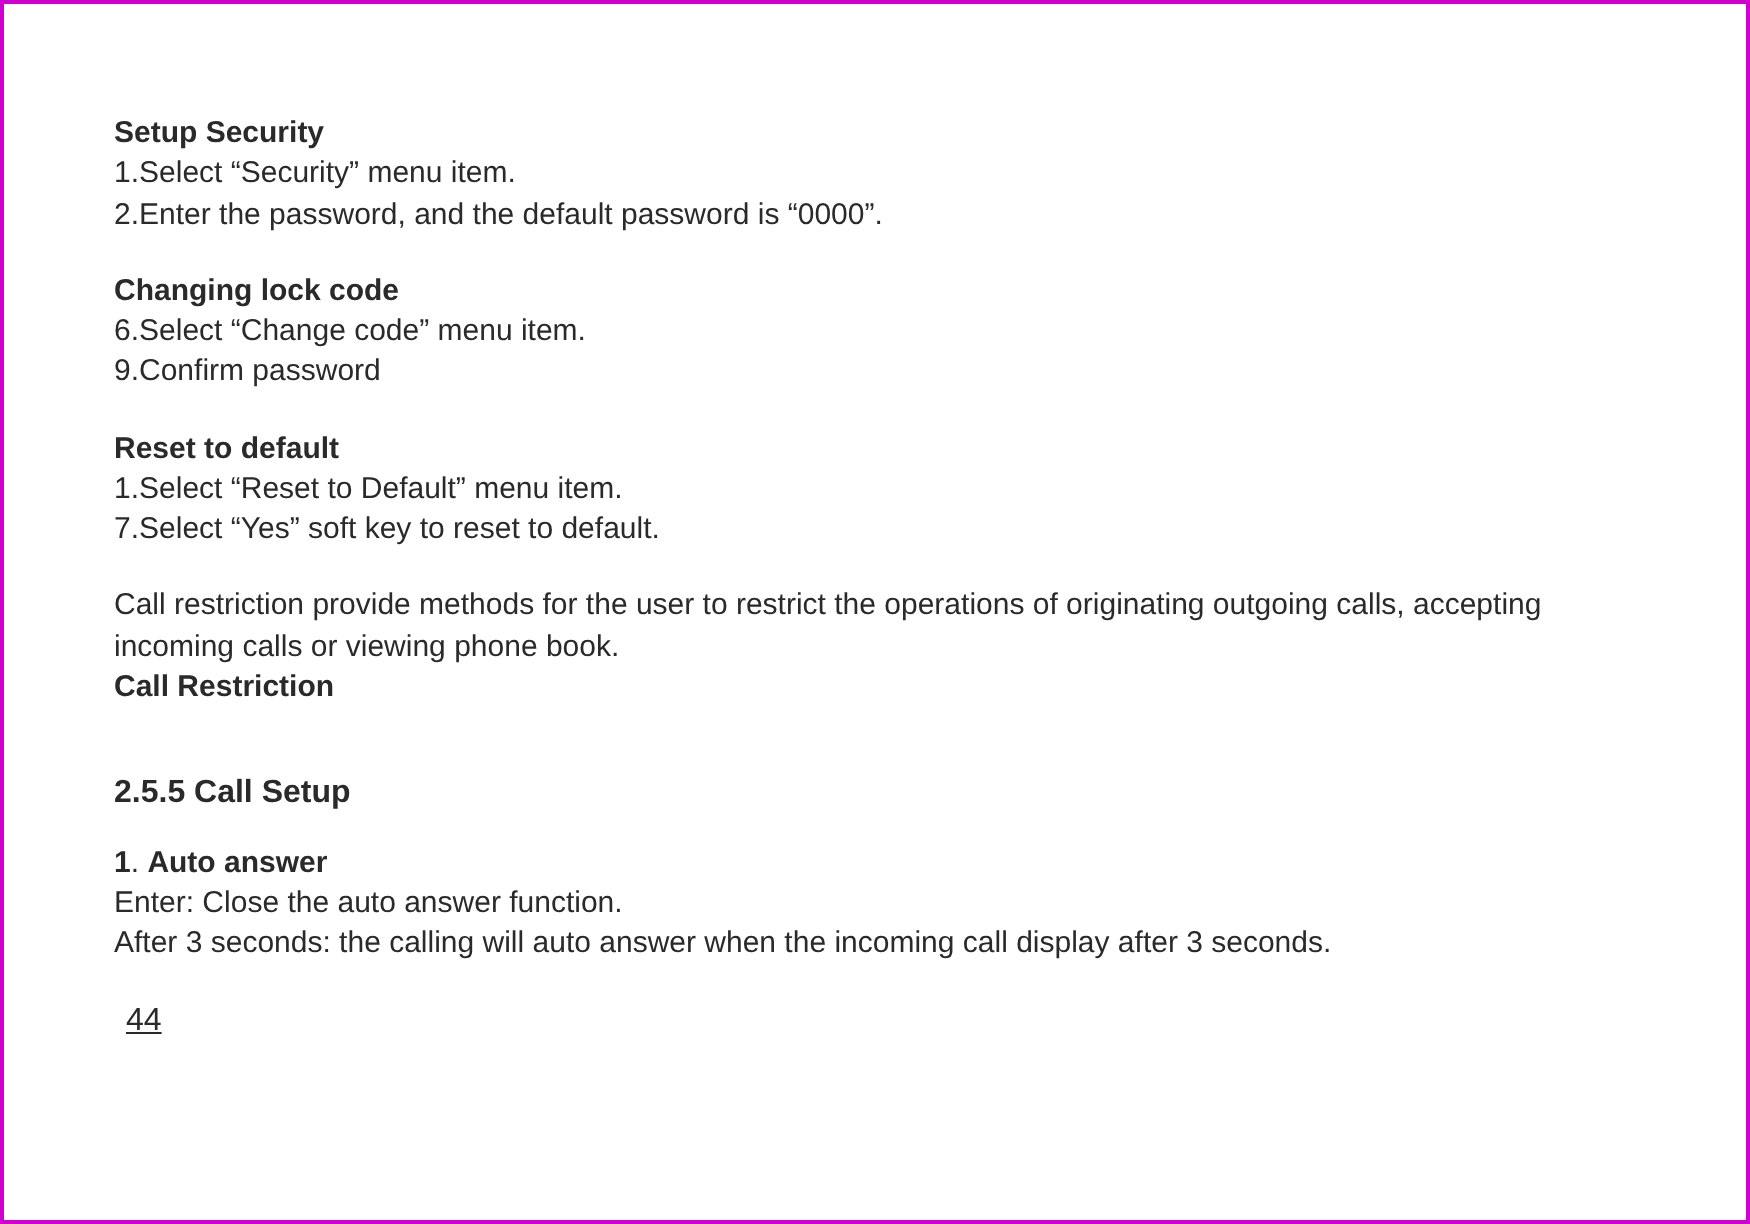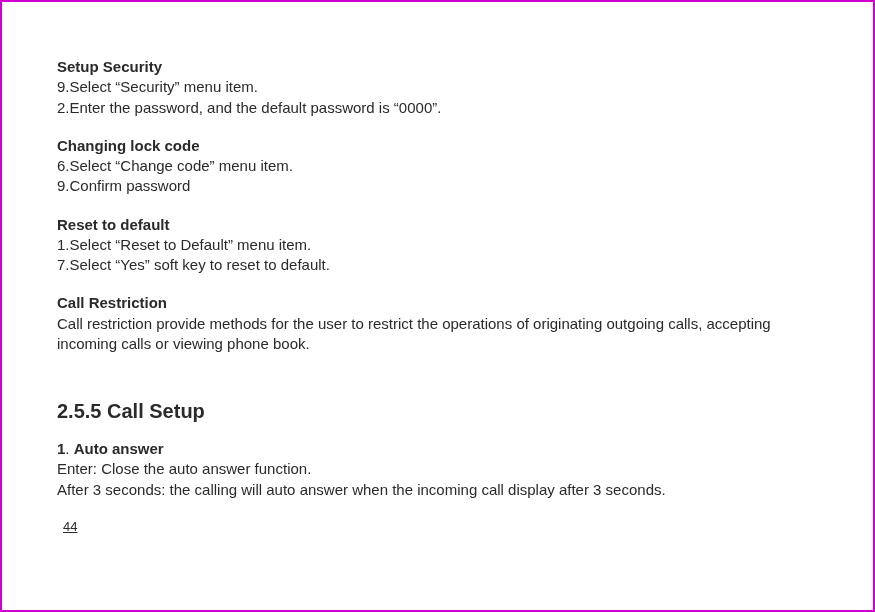--- a/index.html
+++ b/index.html
@@ -11,59 +11,59 @@
       font-family: Arial, Helvetica, sans-serif;
       font-size: 15px;
       color: #2a2a2a;
       line-height: 1.35;
     }
     .heading {
       font-weight: bold;
     }
     .section-title {
       font-weight: bold;
-      font-size: 20px;
-      margin-top: 44px;
+      font-size: 16px;
+      margin-top: 32px;
       margin-bottom: 14px;
     }
     .block { margin-bottom: 18px; }
     .line { display: block; }
     .numprefix { font-weight: bold; }
     .autoans .numprefix { font-weight: bold; }
     .page-num {
-      font-size: 13px;
+      font-size: 16px;
       margin-top: 14px;
       margin-left: 6px;
       text-decoration: underline;
     }
   </style>
 </head>
 <body>
 
 <div class="block">
   <span class="line heading">Setup Security</span>
-  <span class="line">9.Select “Security” menu item.</span>
+  <span class="line">1.Select “Security” menu item.</span>
   <span class="line">2.Enter the password, and the default password is “0000”.</span>
 </div>
 
 <div class="block">
   <span class="line heading">Changing lock code</span>
   <span class="line">6.Select “Change code” menu item.</span>
   <span class="line">9.Confirm password</span>
 </div>
 
 <div class="block">
   <span class="line heading">Reset to default</span>
   <span class="line">1.Select “Reset to Default” menu item.</span>
   <span class="line">7.Select “Yes” soft key to reset to default.</span>
 </div>
 
 <div class="block">
+  <span class="line">Call restriction provide methods for the user to restrict the operations of originating outgoing calls, accepting incoming calls or viewing phone book.</span>
   <span class="line heading">Call Restriction</span>
-  <span class="line">Call restriction provide methods for the user to restrict the operations of originating outgoing calls, accepting incoming calls or viewing phone book.</span>
 </div>
 
 <div class="section-title">2.5.5 Call Setup</div>
 
 <div class="block autoans">
   <span class="line"><span class="numprefix">1</span><span>. </span><span class="heading">Auto answer</span></span>
   <span class="line">Enter: Close the auto answer function.</span>
   <span class="line">After 3 seconds: the calling will auto answer when the incoming call display after 3 seconds.</span>
 </div>
 

